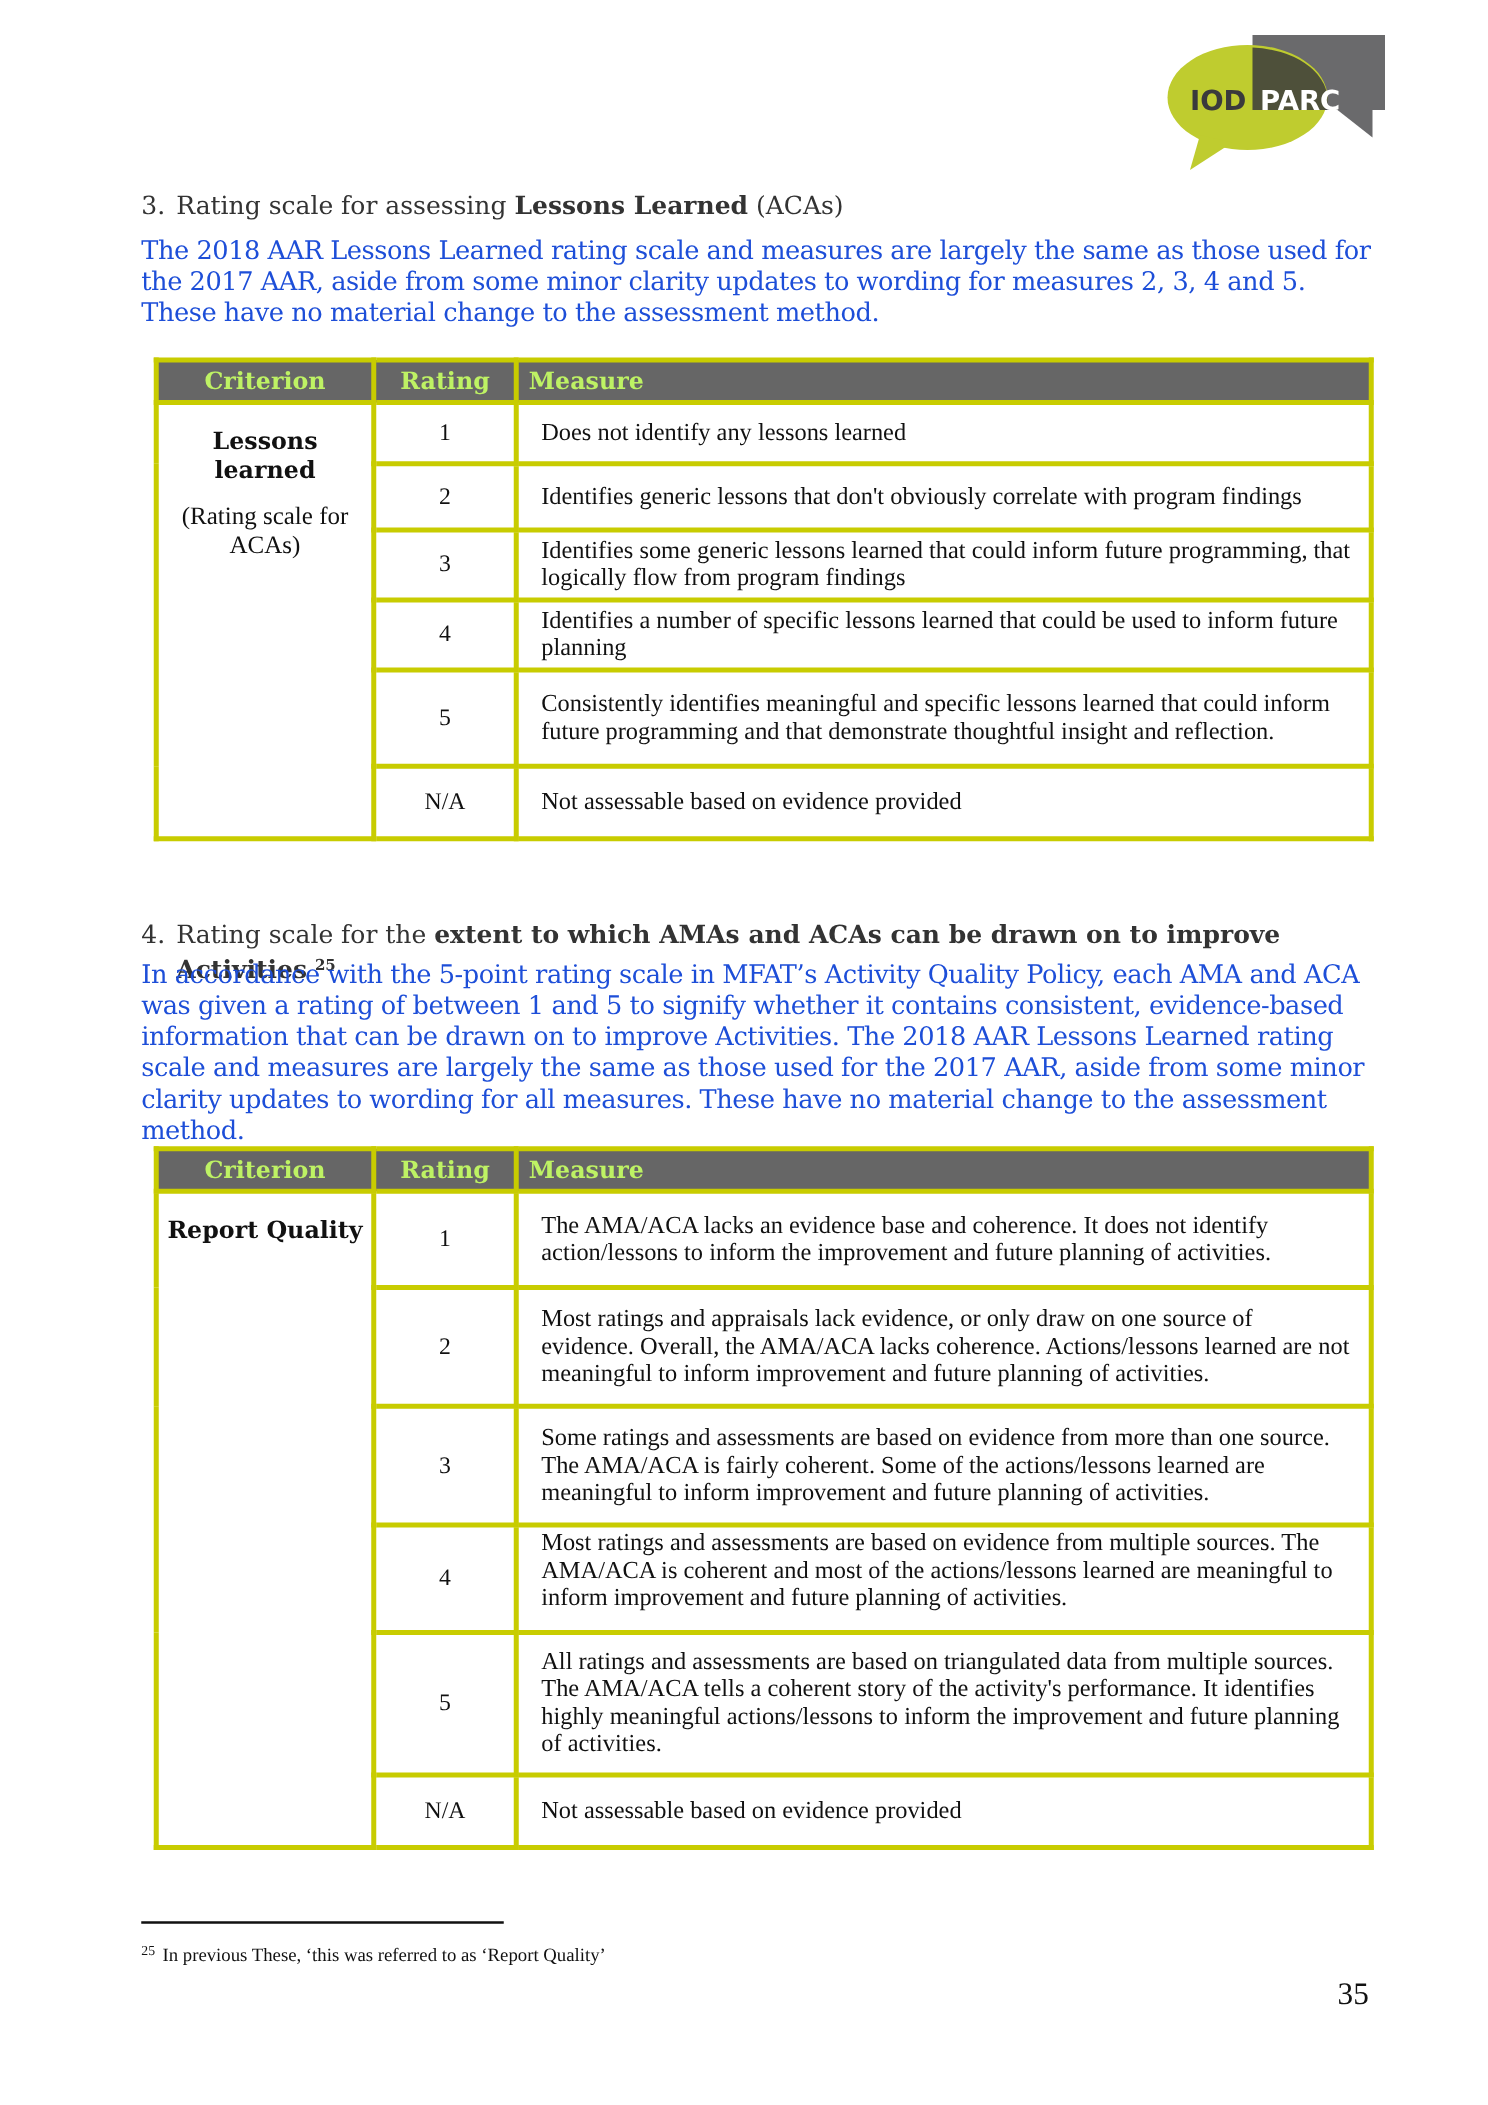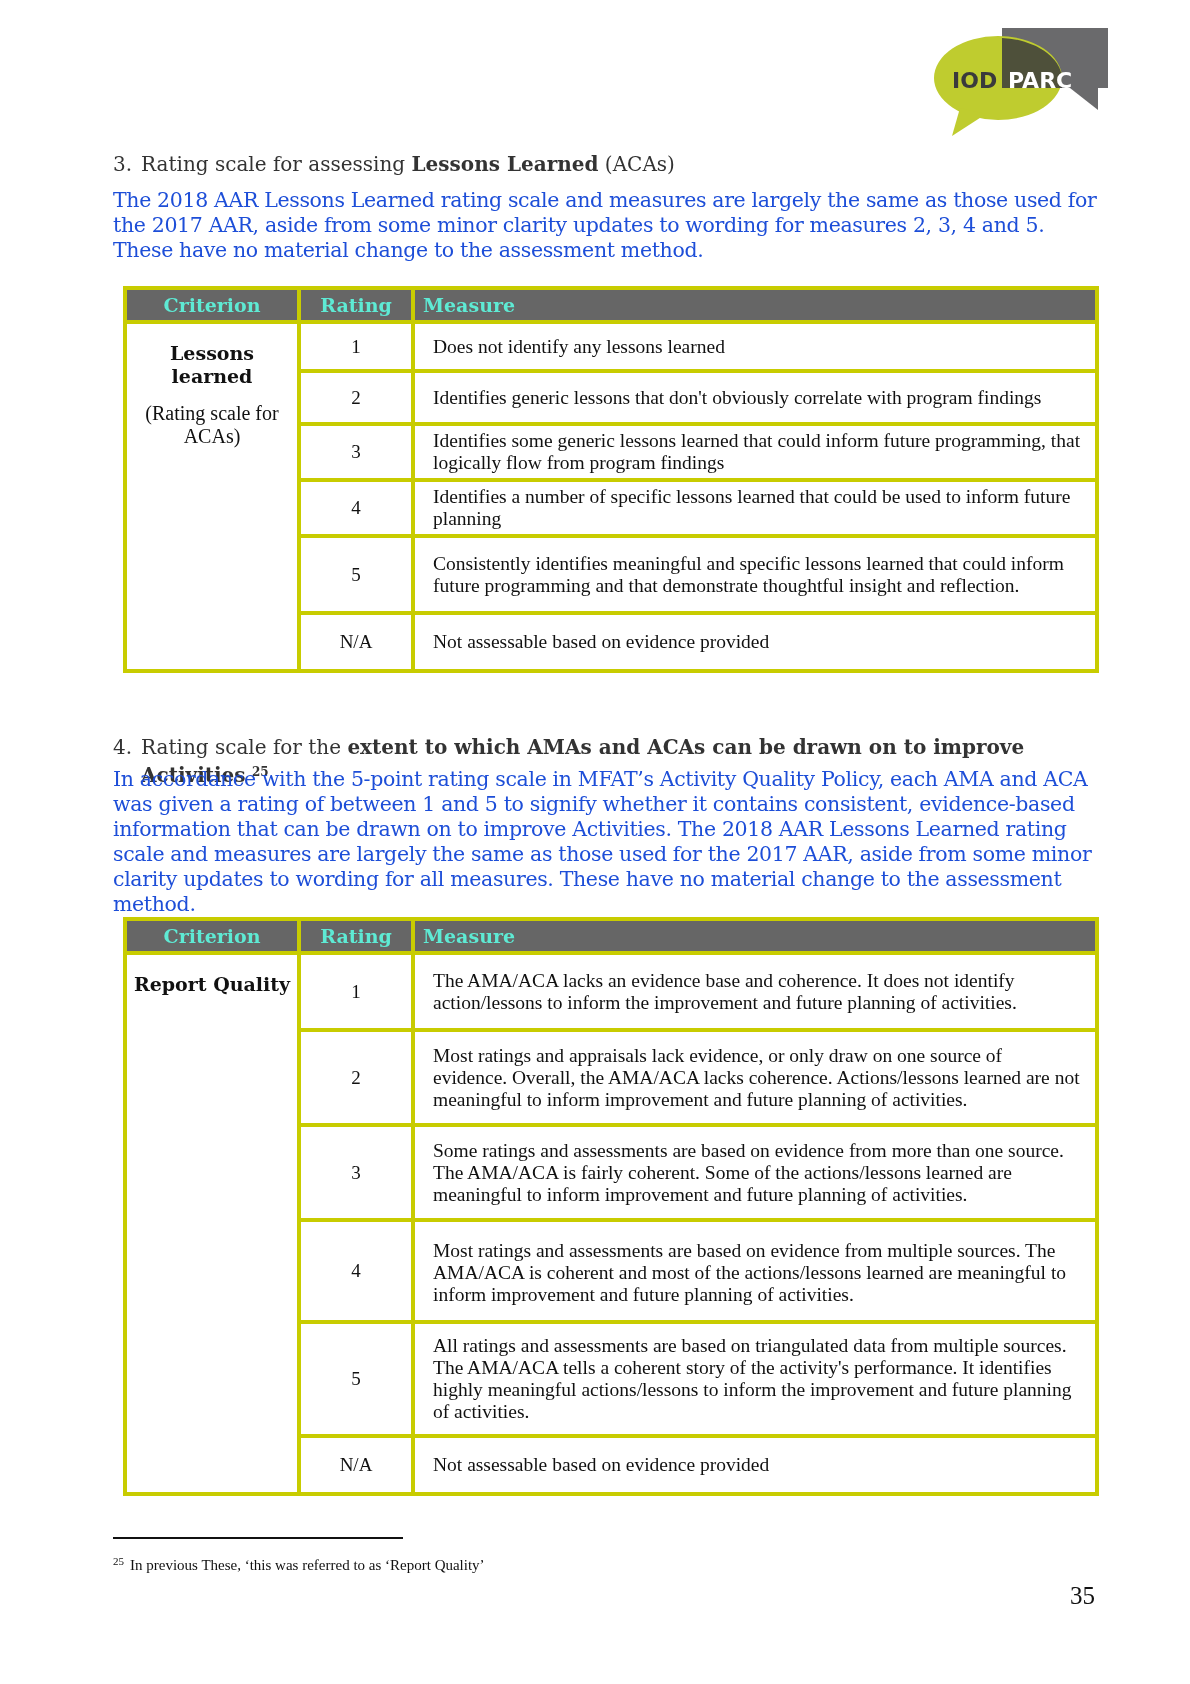--- a/index.html
+++ b/index.html
@@ -16,33 +16,33 @@
     .section-heading .indent { padding-left: 28px; display: block; }
     .section-heading sup { font-size: 12px; font-weight: bold; vertical-align: 6px; }
 
     .para { position: absolute; left: 113px; width: 990px; font-size: 20.5px; line-height: 25px; color: #1d4ed8;
             font-family: "DejaVu Serif", "Liberation Serif", serif; letter-spacing: -0.35px; }
 
     
     .rtable { position: absolute; left: 123px; width: 976px; border-collapse: collapse;
               border: 4px solid #c8cc00; }
     .rtable th, .rtable td { border: 4px solid #c8cc00; padding: 0; }
-    .rtable th { background: #666666; color: #5eead4; font-weight: bold; font-size: 19px;
+    .rtable th { background: #666666; color: #bef264; font-weight: bold; font-size: 19px;
                  height: 30px; font-family: "DejaVu Serif", "Liberation Serif", serif; }
     .rtable th.c1 { width: 170px; text-align: center; }
     .rtable th.c2 { width: 110px; text-align: center; }
     .rtable th.c3 { text-align: left; padding-left: 8px; }
     .rtable td.crit { vertical-align: top; text-align: center; font-size: 19px; padding-top: 18px; }
     .rtable td.crit .crit-title { font-weight: bold; line-height: 23px; display: block; }
     .rtable td.crit .crit-sub { display: block; margin-top: 14px; line-height: 23px;
                                 font-family: "Liberation Serif", serif; font-size: 20px; }
     .rtable td.rate { text-align: center; font-size: 19px; font-family: "Liberation Serif", serif; }
     .rtable td.meas { padding: 2px 14px 2px 18px; font-size: 19.5px; line-height: 22px;
                       font-family: "Liberation Serif", serif; }
-    .rtable td.meas .clip { display: block; overflow: hidden; margin-top: 16px; }
+    .rtable td.meas .clip { display: block; overflow: hidden; }
 
     .fn-rule { position: absolute; left: 113px; top: 1537px; width: 290px; height: 2px; background: #111; }
     .footnote { position: absolute; left: 113px; top: 1555px; font-size: 15px;
                 font-family: "Liberation Serif", serif; }
     .footnote sup { font-size: 11px; vertical-align: 5px; margin-right: 6px; }
     .page-num { position: absolute; left: 1070px; top: 1582px; font-size: 25px;
                 font-family: "Liberation Serif", serif; }
   </style>
 </head>
 <body>

